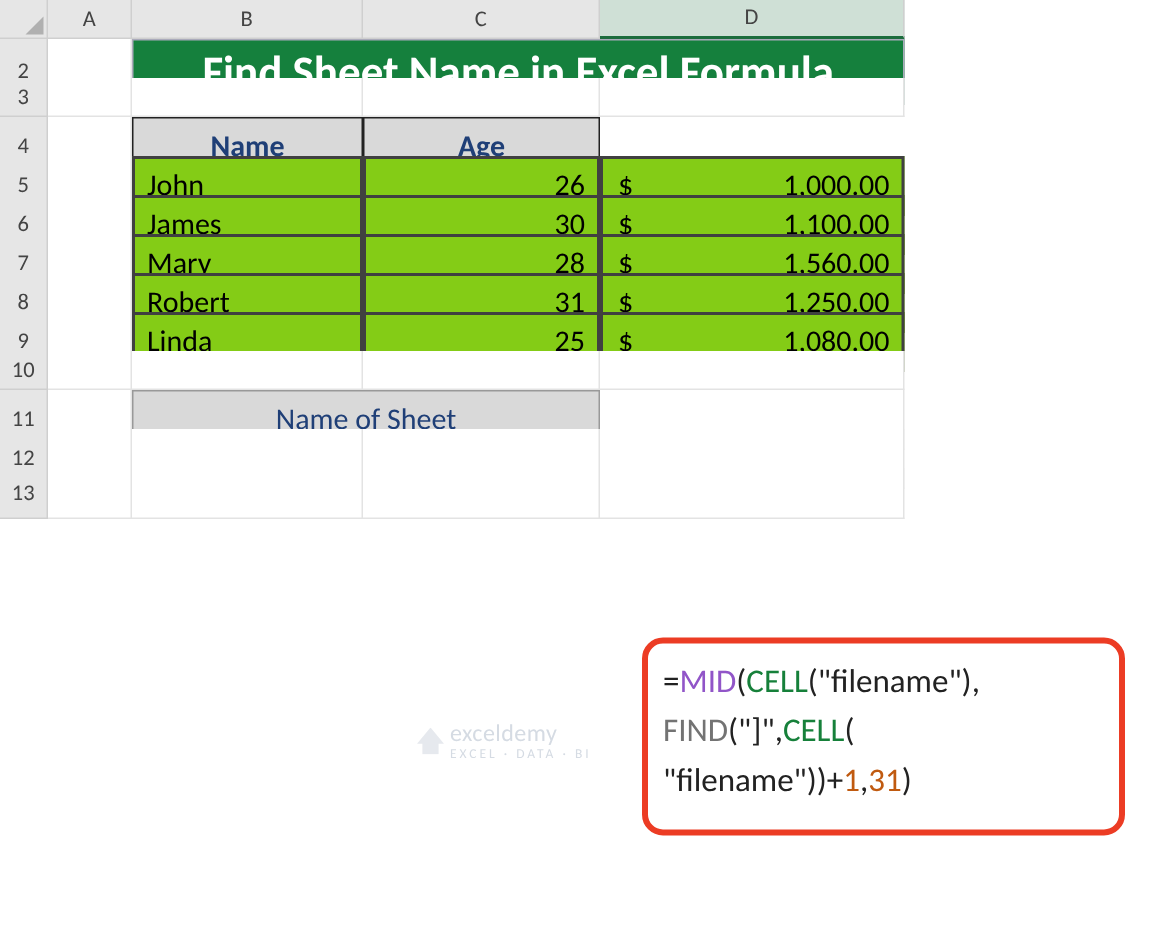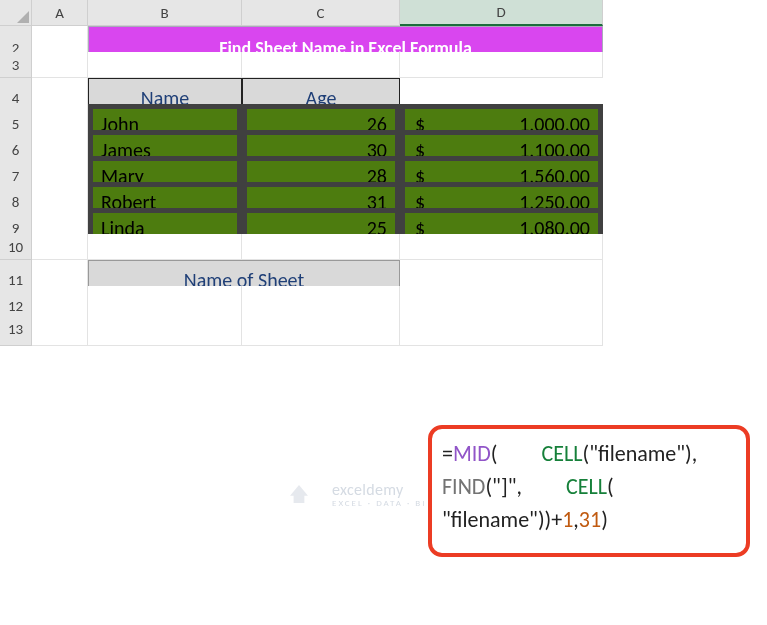--- a/index.html
+++ b/index.html
@@ -43,42 +43,42 @@
   border-bottom: 12px solid #b0b0b0;
 }
 .cell {
   border-right: 1px solid #e3e3e3;
   border-bottom: 1px solid #e3e3e3;
   background: #fff;
 }
 .title-banner {
   grid-column: 3 / 6;
   grid-row: 2;
-  background: #d946ef;
+  background: #15803d;
   color: #fff;
-  font-size: 18px;
+  font-size: 30px;
   font-weight: 700;
   display: flex;
   align-items: center;
   justify-content: center;
   border: 1px solid #aab;
 }
 .tbl-head {
   background: #d9d9d9;
   color: #1f3f77;
   font-size: 20px;
-  font-weight: 400;
+  font-weight: 700;
   display: flex;
   align-items: center;
   justify-content: center;
   border: 1px solid #222;
 }
 .tbl-cell {
-  background: #4d7c0f;
-  border: 5px solid #404040;
+  background: #84cc16;
+  border: 2px solid #404040;
   font-size: 20px;
   display: flex;
   align-items: center;
   padding: 0 8px;
 }
 .tbl-cell.num { justify-content: flex-end; }
 .tbl-cell.sal { justify-content: space-between; }
 .sal-sym { padding-left: 2px; }
 .sal-val { text-align: left; }
 .name-of-sheet {
@@ -111,34 +111,34 @@
   border: 4px solid #ec3c24;
   border-radius: 14px;
   background: #fff;
   padding: 8px 10px;
   font-size: 22px;
   line-height: 1.5;
   font-family: Calibri, Arial, sans-serif;
   color: #222;
 }
 .fn-mid { color: #9155c8; }
-.fn-cell { color: #16803a; margin-left: 44px; }
+.fn-cell { color: #16803a; }
 .fn-find { color: #737373; }
 .fn-plain { color: #222; }
 .fn-num { color: #c05a10; }
 .watermark {
   position: absolute;
-  left: 290px;
+  left: 278px;
   top: 480px;
   font-size: 16px;
   color: #d5dbe3;
   letter-spacing: 0.3px;
   display: flex;
   align-items: center;
-  gap: 24px;
+  gap: 4px;
 }
 .watermark small { font-size: 9px; color: #d5dbe3; display:block; letter-spacing:2px; margin-top:-2px;}
 .wm-icon {
   width: 18px; height: 18px;
   background: #d5dbe3;
   clip-path: polygon(50% 0, 100% 60%, 80% 60%, 80% 100%, 20% 100%, 20% 60%, 0 60%);
   opacity: 0.6;
 }
 </style>
 </head>

